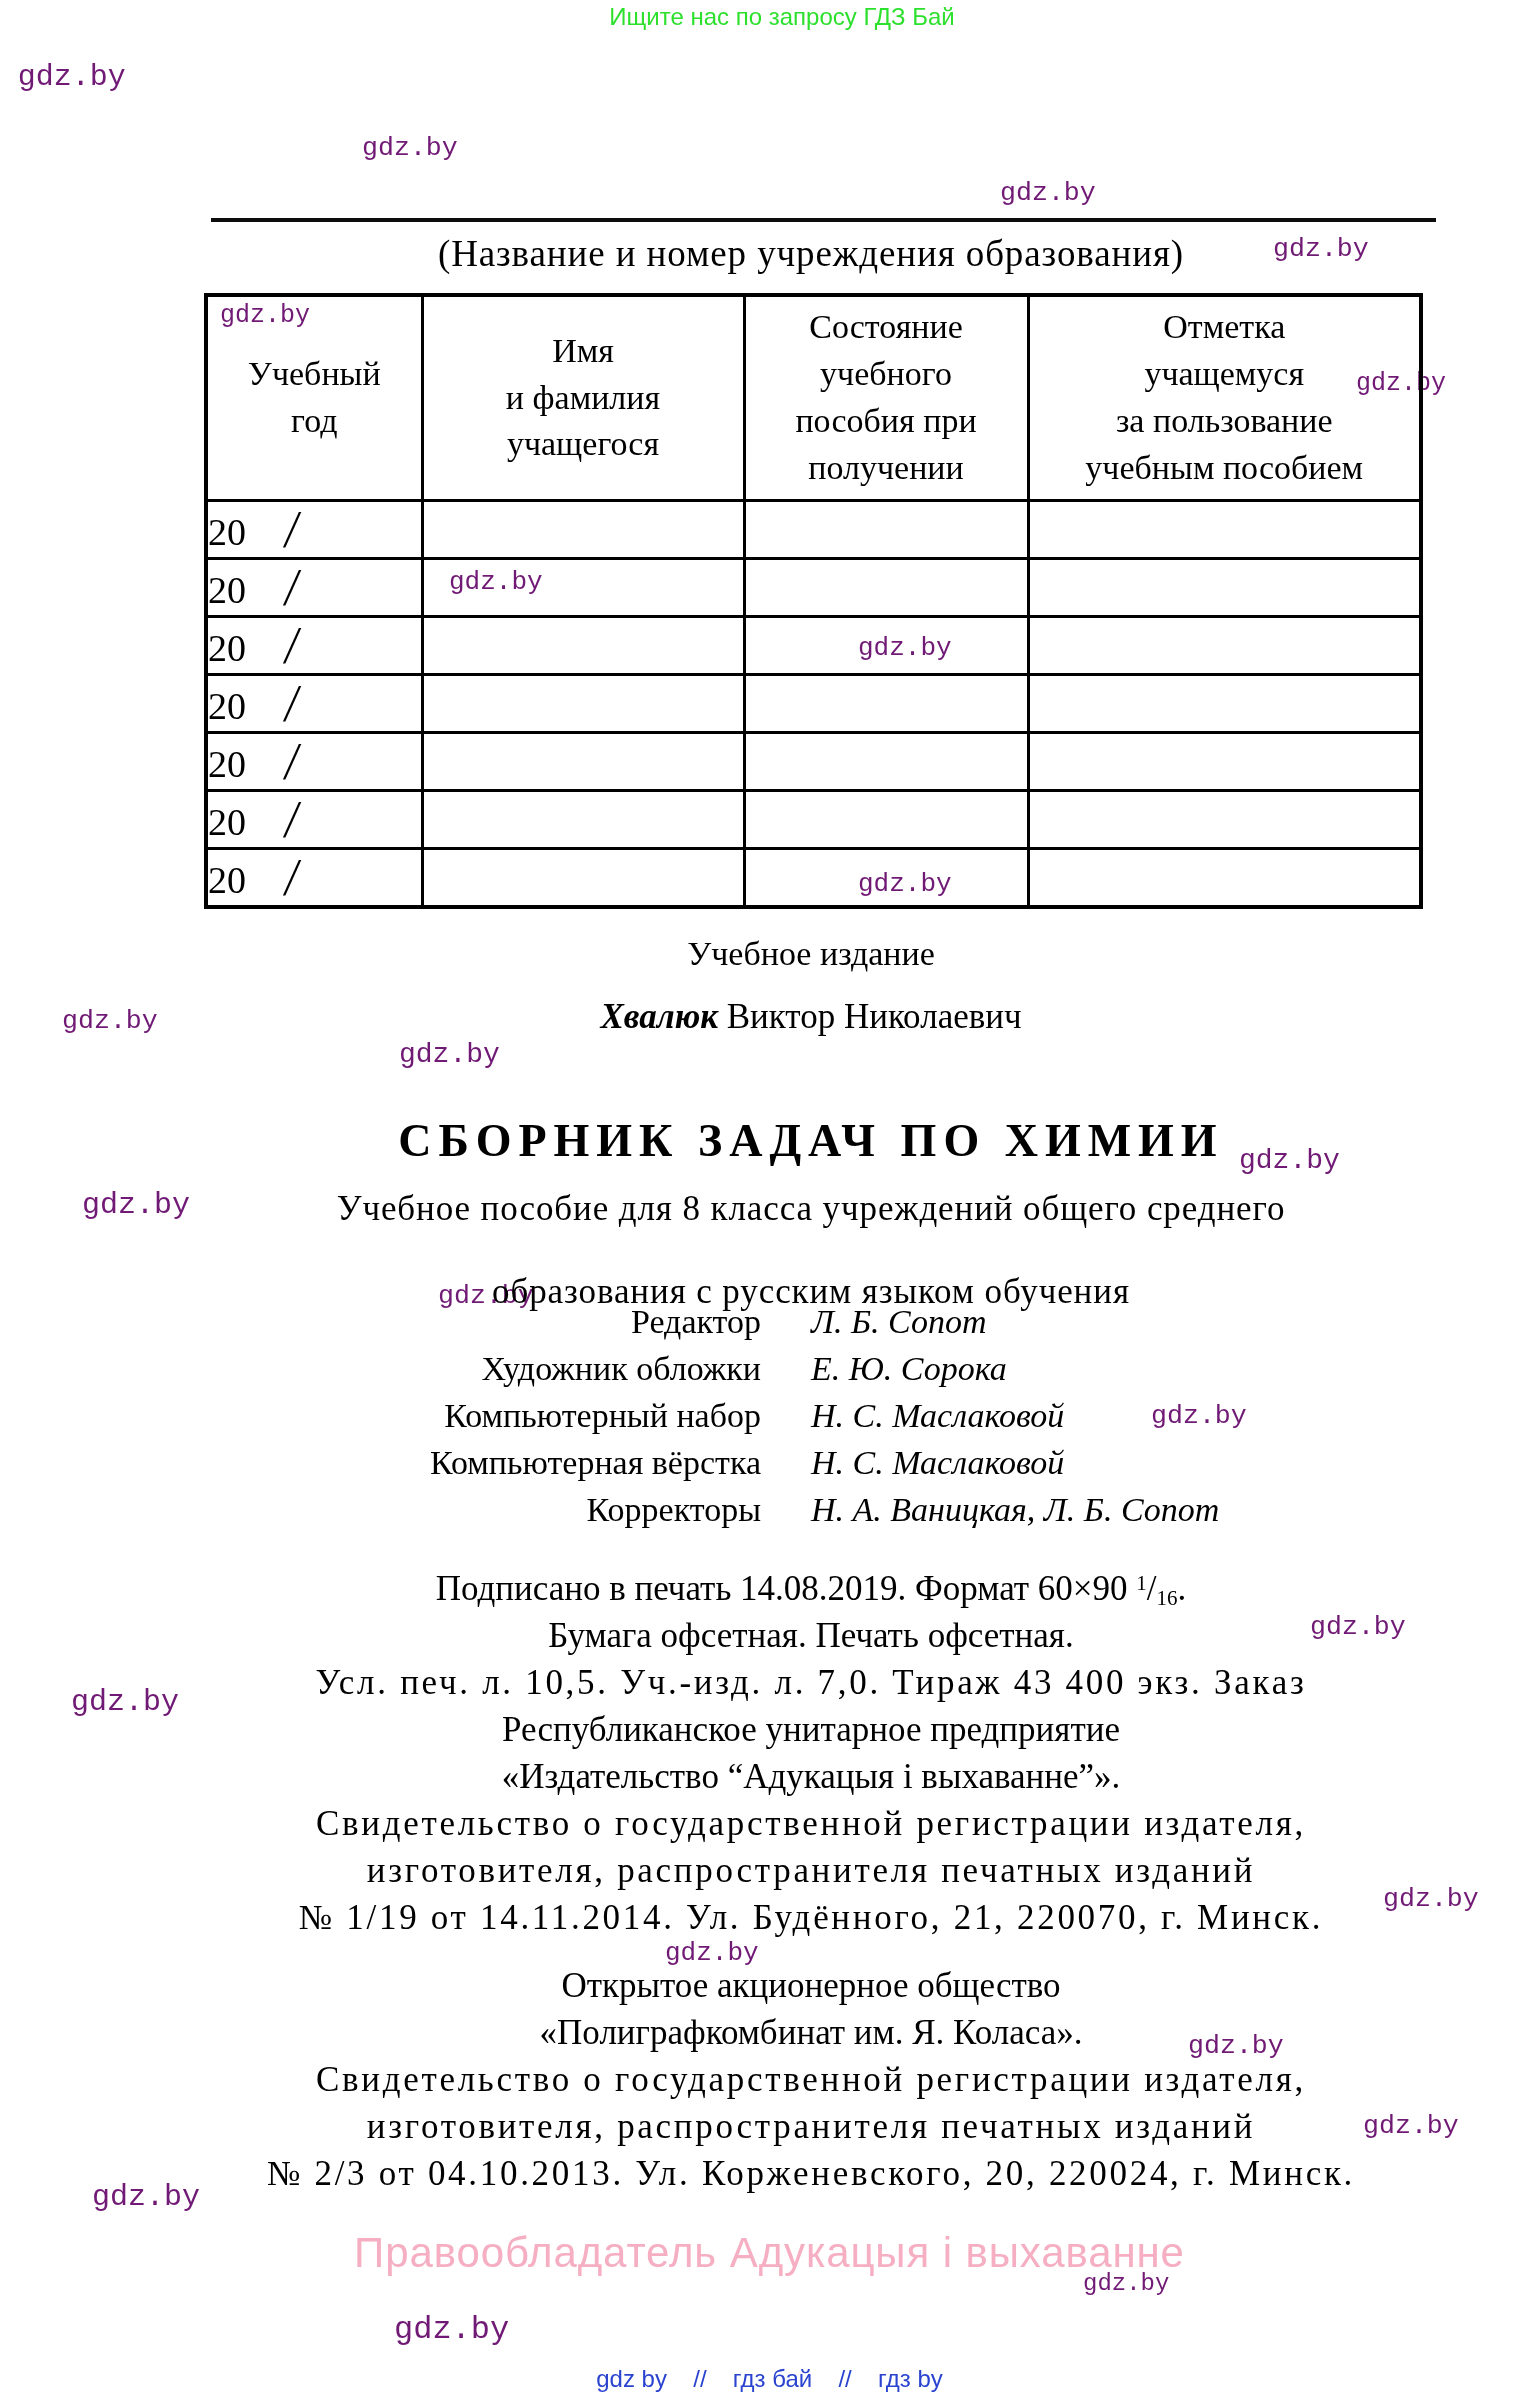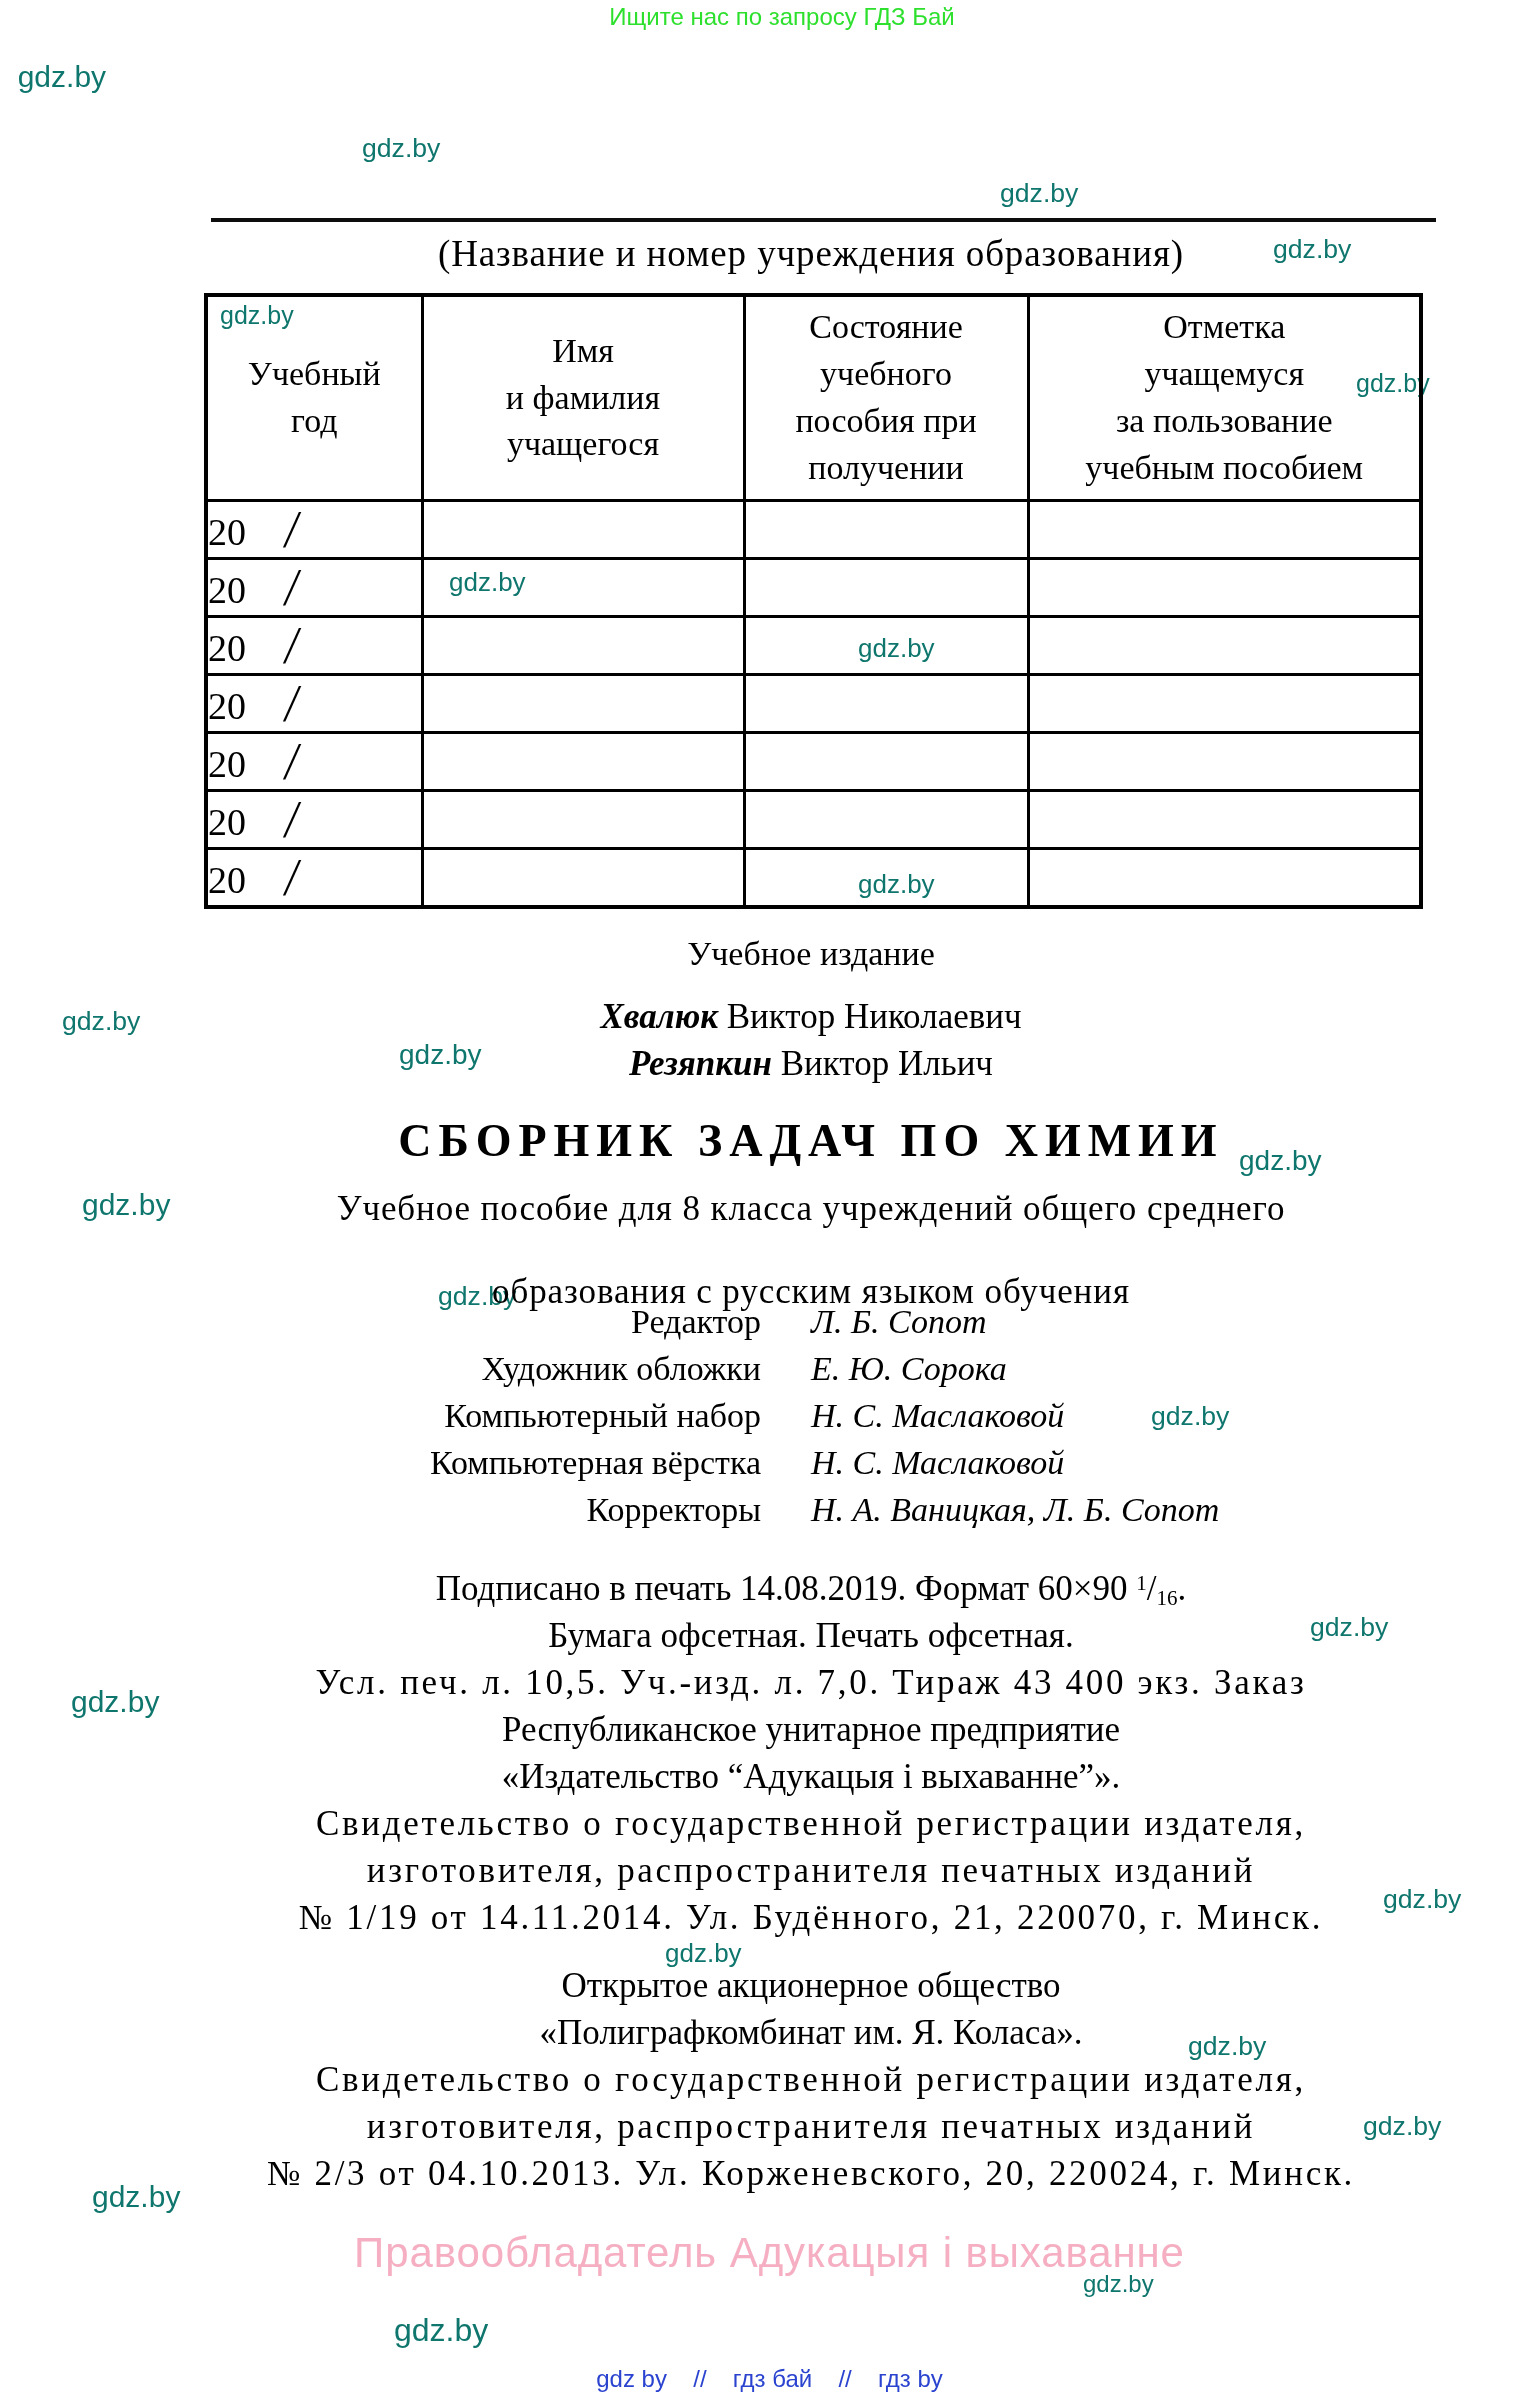--- a/index.html
+++ b/index.html
@@ -2,22 +2,22 @@
 <html style="font-size:14px"><head>
 <meta charset="utf-8">
 <style>
   html,body { margin:0; padding:0; background:#ffffff; }
   .page {
     position:relative; width:1539px; height:2401px; background:#ffffff;
     overflow:hidden; font-family:"Liberation Serif", serif; color:#000;
   }
   .sans { font-family:"Liberation Sans", sans-serif; }
   .wm {
-    position:absolute; font-family:Liberation Sans, sans-serif;
-    color:#0f766e; white-space:nowrap; line-height:1;
+    position:absolute; font-family:Liberation Mono, monospace;
+    color:#701a75; white-space:nowrap; line-height:1;
   }
   .promo {
     position:absolute; left:0; right:0; top:5.3px; text-align:center;
     font-size:24px; line-height:1;padding-left:25px;
   }
   .writein-line {
     position:absolute; left:211px; top:218px; width:1225px; height:3.5px;
     background:#0d0d0d;
   }
   .line {
@@ -169,24 +169,20 @@
       </tr>
     </tbody>
   </table>
 
   <div class="line edition-kind" style="top:934px">Учебное издание</div>
 
   <div class="line author-line" style="top:997px">
     <span class="surname">Хвалюк</span>
     <span>Виктор Николаевич</span>
   </div>
-  <div class="line author-line" style="top:1044px">
-    <span class="surname">Резяпкин</span>
-    <span>Виктор Ильич</span>
-  </div>
 
   <div class="line book-title" style="top:1115px">СБОРНИК ЗАДАЧ ПО ХИМИИ</div>
   <div class="line subtitle" style="top:1189px">Учебное пособие для 8 класса учреждений общего среднего</div>
   <div class="line subtitle" style="top:1272px">образования с русским языком обучения</div>
 
   <div class="staff-block" style="top:1298px">
     <div class="staff-row">
       <div class="staff-role">Редактор</div>
       <div class="staff-name">Л. Б. Сопот</div>
     </div>

